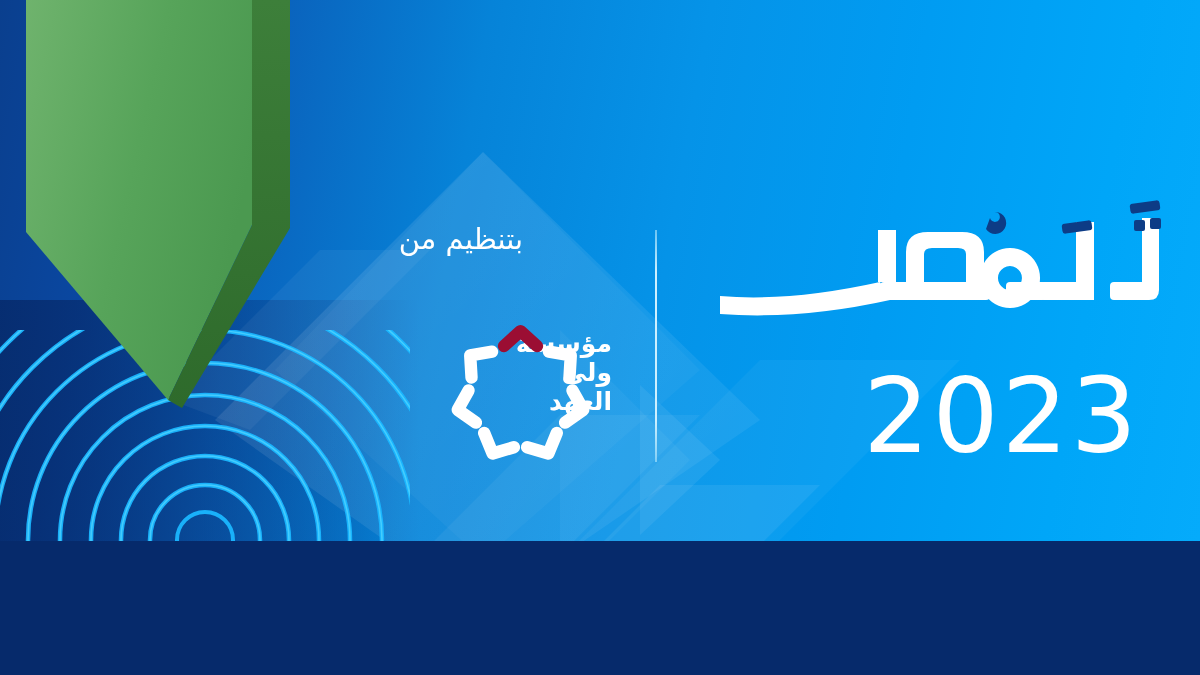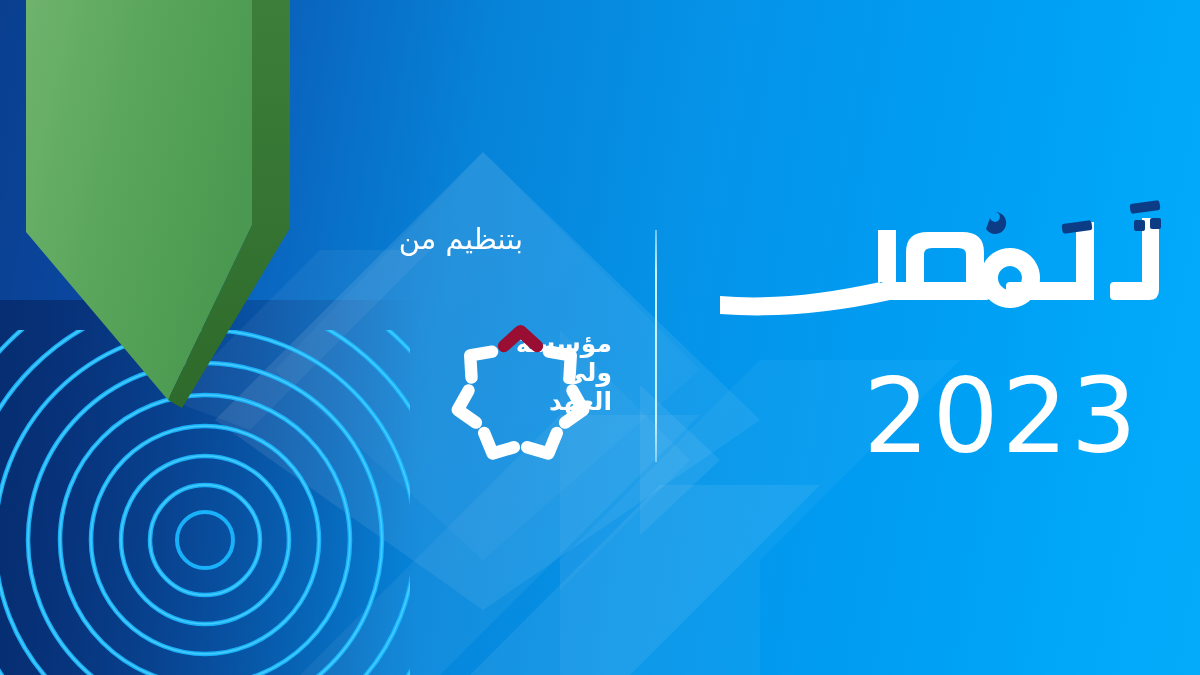--- a/index.html
+++ b/index.html
@@ -4,21 +4,21 @@
 <title>Tawasul 2026</title>
 <style>
   html, body {
     margin: 0;
     padding: 0;
     background: #062a6b;
   }
   #stage {
     position: relative;
     width: 1200px;
-    height: 675px;
+    height: 541px;
     overflow: hidden;
     font-family: "DejaVu Sans", "Liberation Sans", sans-serif;
     background: linear-gradient(100deg,
                 #0a3f8e 0%,
                 #0a47a0 10%,
                 #0a63bd 22%,
                 #0683d8 38%,
                 #0593e8 55%,
                 #009cf2 72%,
                 #00a6f8 88%,

